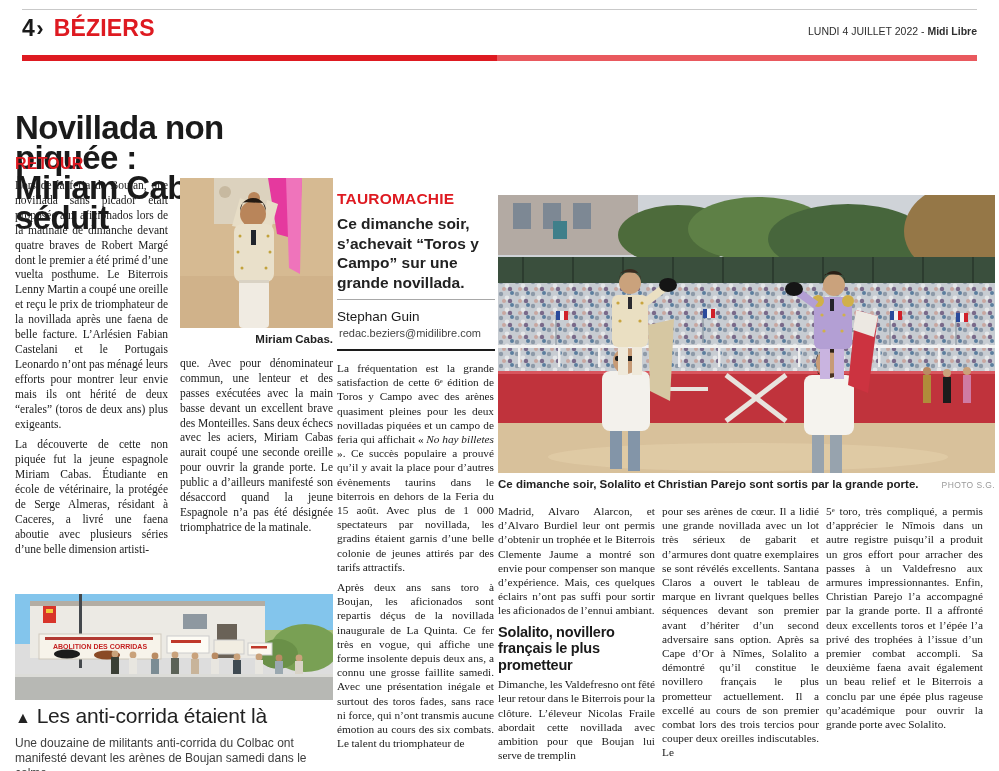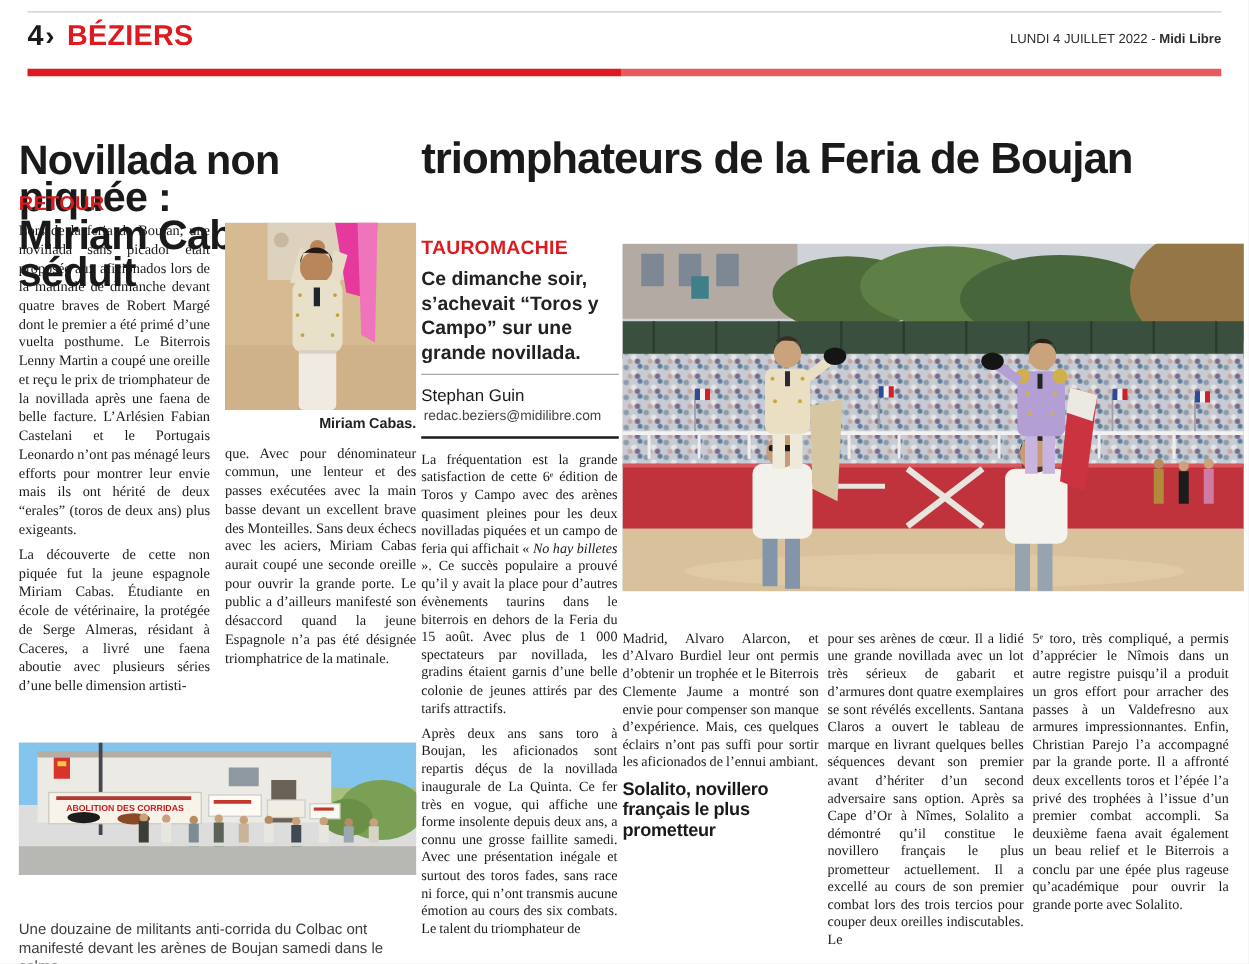--- a/index.html
+++ b/index.html
@@ -165,26 +165,28 @@
             <rect x="240" y="66" width="8" height="18" fill="#e8e6e0"></rect>
           <circle cx="264" cy="64" r="3.4" fill="#b98b63"></circle>
             <rect x="260" y="67" width="8" height="17" fill="#9aa8b0"></rect>
           <circle cx="284" cy="64" r="3.4" fill="#c9a27b"></circle>
             <rect x="280" y="67" width="8" height="17" fill="#d8d3c6"></rect>
         </g>
         <rect x="0" y="80" width="318" height="3" fill="#dcdcd8"></rect>
         <rect x="0" y="83" width="318" height="23" fill="#b7b8b4"></rect>
       </svg>
     </figure>
+    <div class="abs protest-caption">
+      <span class="tri">▲</span><span>Les anti-corrida étaient là</span>
+    </div>
     <p class="abs protest-text">Une douzaine de militants anti-corrida du Colbac ont manifesté devant les arènes de Boujan samedi dans le calme.</p>
   </section>
 
   <section class="abs main-article">
     <h1 class="abs m-title">
-      <span>triomphateurs de la Feria de Boujan</span>
     </h1>
     <div class="abs kicker m-kicker">TAUROMACHIE</div>
 
     <div class="abs standfirst">Ce dimanche soir, s’achevait “Toros y Campo” sur une grande novillada.</div>
     <div class="abs rule-light"></div>
     <div class="abs byline">Stephan Guin</div>
     <div class="abs email">redac.beziers@midilibre.com</div>
     <div class="abs rule-dark"></div>
 
     <div class="abs mcol mcol1 serif">
@@ -314,24 +316,29 @@
         <g>
           <circle cx="429" cy="176" r="4" fill="#b98b63"></circle>
             <rect x="425" y="180" width="8" height="28" fill="#b08c3a"></rect>
           <circle cx="449" cy="178" r="4" fill="#caa27c"></circle>
             <rect x="445" y="182" width="8" height="26" fill="#1c1c1c"></rect>
           <circle cx="469" cy="176" r="4" fill="#caa27c"></circle>
             <rect x="465" y="180" width="8" height="28" fill="#cf7ba3"></rect>
         </g>
       </svg>
     </figure>
+    <div class="abs m-caption">
+      <span class="cap">Ce dimanche soir, Solalito et Christian Parejo sont sortis par la grande porte.</span>
+      <span class="credit">PHOTO S.G.</span>
+    </div>
 
     <div class="abs mcol mcol2 serif">
       <p>Madrid, Alvaro Alarcon, et d’Alvaro Burdiel leur ont permis d’obtenir un trophée et le Biterrois Clemente Jaume a montré son envie pour compenser son manque d’expérience. Mais, ces quelques éclairs n’ont pas suffi pour sortir les aficionados de l’ennui ambiant.</p>
       <h3 class="subhead">Solalito, novillero français le plus prometteur</h3>
+      <p>Dimanche, les Valdefresno ont fêté leur retour dans le Biterrois pour la clôture. L’éleveur Nicolas Fraile abordait cette novillada avec ambition pour que Boujan lui serve de tremplin</p>
     </div>
     <div class="abs mcol mcol3 serif">
       <p>pour ses arènes de cœur. Il a lidié une grande novillada avec un lot très sérieux de gabarit et d’armures dont quatre exemplaires se sont révélés excellents. Santana Claros a ouvert le tableau de marque en livrant quelques belles séquences devant son premier avant d’hériter d’un second adversaire sans option. Après sa Cape d’Or à Nîmes, Solalito a démontré qu’il constitue le novillero français le plus prometteur actuellement. Il a excellé au cours de son premier combat lors des trois tercios pour couper deux oreilles indiscutables. Le</p>
     </div>
     <div class="abs mcol mcol4 serif">
       <p>5ᵉ toro, très compliqué, a permis d’apprécier le Nîmois dans un autre registre puisqu’il a produit un gros effort pour arracher des passes à un Valdefresno aux armures impressionnantes. Enfin, Christian Parejo l’a accompagné par la grande porte. Il a affronté deux excellents toros et l’épée l’a privé des trophées à l’issue d’un premier combat accompli. Sa deuxième faena avait également un beau relief et le Biterrois a conclu par une épée plus rageuse qu’académique pour ouvrir la grande porte avec Solalito.</p>
     </div>
   </section>
 
 </div>

